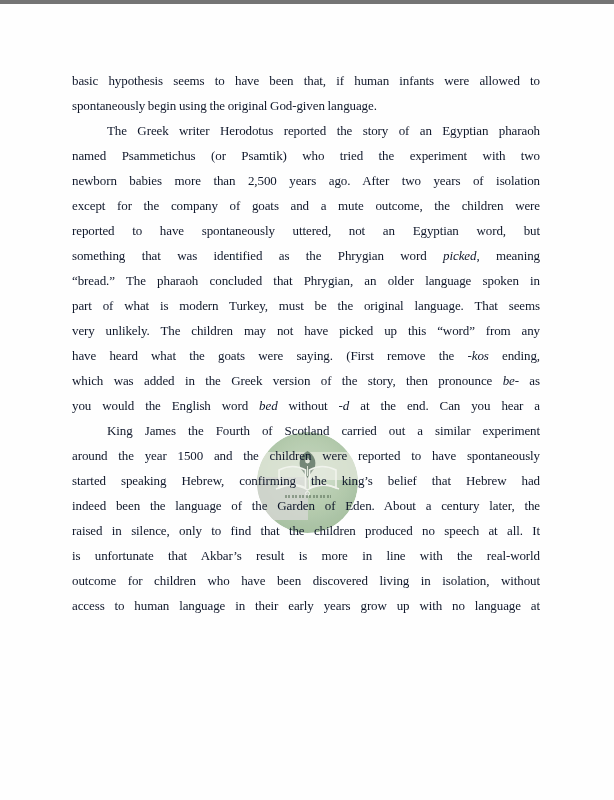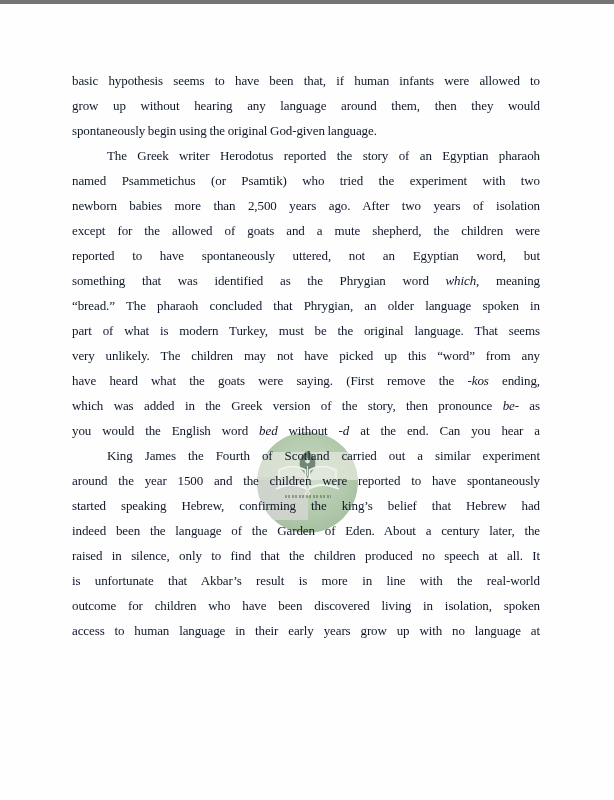--- a/index.html
+++ b/index.html
@@ -102,42 +102,41 @@
         <path d="M19 57 Q36 49 50.5 58 Q65 49 82 57" fill="none" stroke="#f0f3ec" stroke-width="1.4"></path>
         <circle cx="50.5" cy="61.5" r="2" fill="none" stroke="#f0f3ec" stroke-width="1"></circle>
       </g>
     </svg>
     <div class="wm-text"></div>
   </div>
 
   <div class="textblock" style="color: #0f172a;">
       <div class="para">
         <div class="line"><span>basic hypothesis seems to have been that, if human infants were allowed to</span></div>
-        <div class="line"><span>grow up without hearing any language around them, then they would</span></div>
         <div class="line lastline"><span>spontaneously begin using the original God-given language.</span></div>
       </div>
       <div class="para">
         <div class="line indent"><span>The Greek writer Herodotus reported the story of an Egyptian pharaoh</span></div>
         <div class="line"><span>named Psammetichus (or Psamtik) who tried the experiment with two</span></div>
         <div class="line"><span>newborn babies more than 2,500 years ago. After two years of isolation</span></div>
-        <div class="line"><span>except for the allowed of goats and a mute shepherd, the children were</span></div>
+        <div class="line"><span>except for the company of goats and a mute outcome, the children were</span></div>
         <div class="line"><span>reported to have spontaneously uttered, not an Egyptian word, but</span></div>
-        <div class="line"><span>something that was identified as the Phrygian word </span><span class="it">which</span><span>, meaning</span></div>
+        <div class="line"><span>something that was identified as the Phrygian word </span><span class="it">picked</span><span>, meaning</span></div>
         <div class="line"><span>“bread.” The pharaoh concluded that Phrygian, an older language spoken in</span></div>
         <div class="line"><span>part of what is modern Turkey, must be the original language. That seems</span></div>
         <div class="line"><span>very unlikely. The children may not have picked up this “word” from any</span></div>
         <div class="line"><span>have heard what the goats were saying. (First remove the </span><span class="it">-kos</span><span> ending,</span></div>
         <div class="line"><span>which was added in the Greek version of the story, then pronounce </span><span class="it">be-</span><span> as</span></div>
         <div class="line"><span>you would the English word </span><span class="it">bed</span><span> without </span><span class="it">-d</span><span> at the end. Can you hear a</span></div>
       </div>
       <div class="para">
         <div class="line indent"><span>King James the Fourth of Scotland carried out a similar experiment</span></div>
         <div class="line"><span>around the year 1500 and the children were reported to have spontaneously</span></div>
         <div class="line"><span>started speaking Hebrew, confirming the king’s belief that Hebrew had</span></div>
         <div class="line"><span>indeed been the language of the Garden of Eden. About a century later, the</span></div>
         <div class="line"><span>raised in silence, only to find that the children produced no speech at all. It</span></div>
         <div class="line"><span>is unfortunate that Akbar’s result is more in line with the real-world</span></div>
-        <div class="line"><span>outcome for children who have been discovered living in isolation, spoken</span></div>
+        <div class="line"><span>outcome for children who have been discovered living in isolation, without</span></div>
         <div class="line"><span>access to human language in their early years grow up with no language at</span></div>
       </div>
     </div>
 
 </div>
 
 </body></html>

